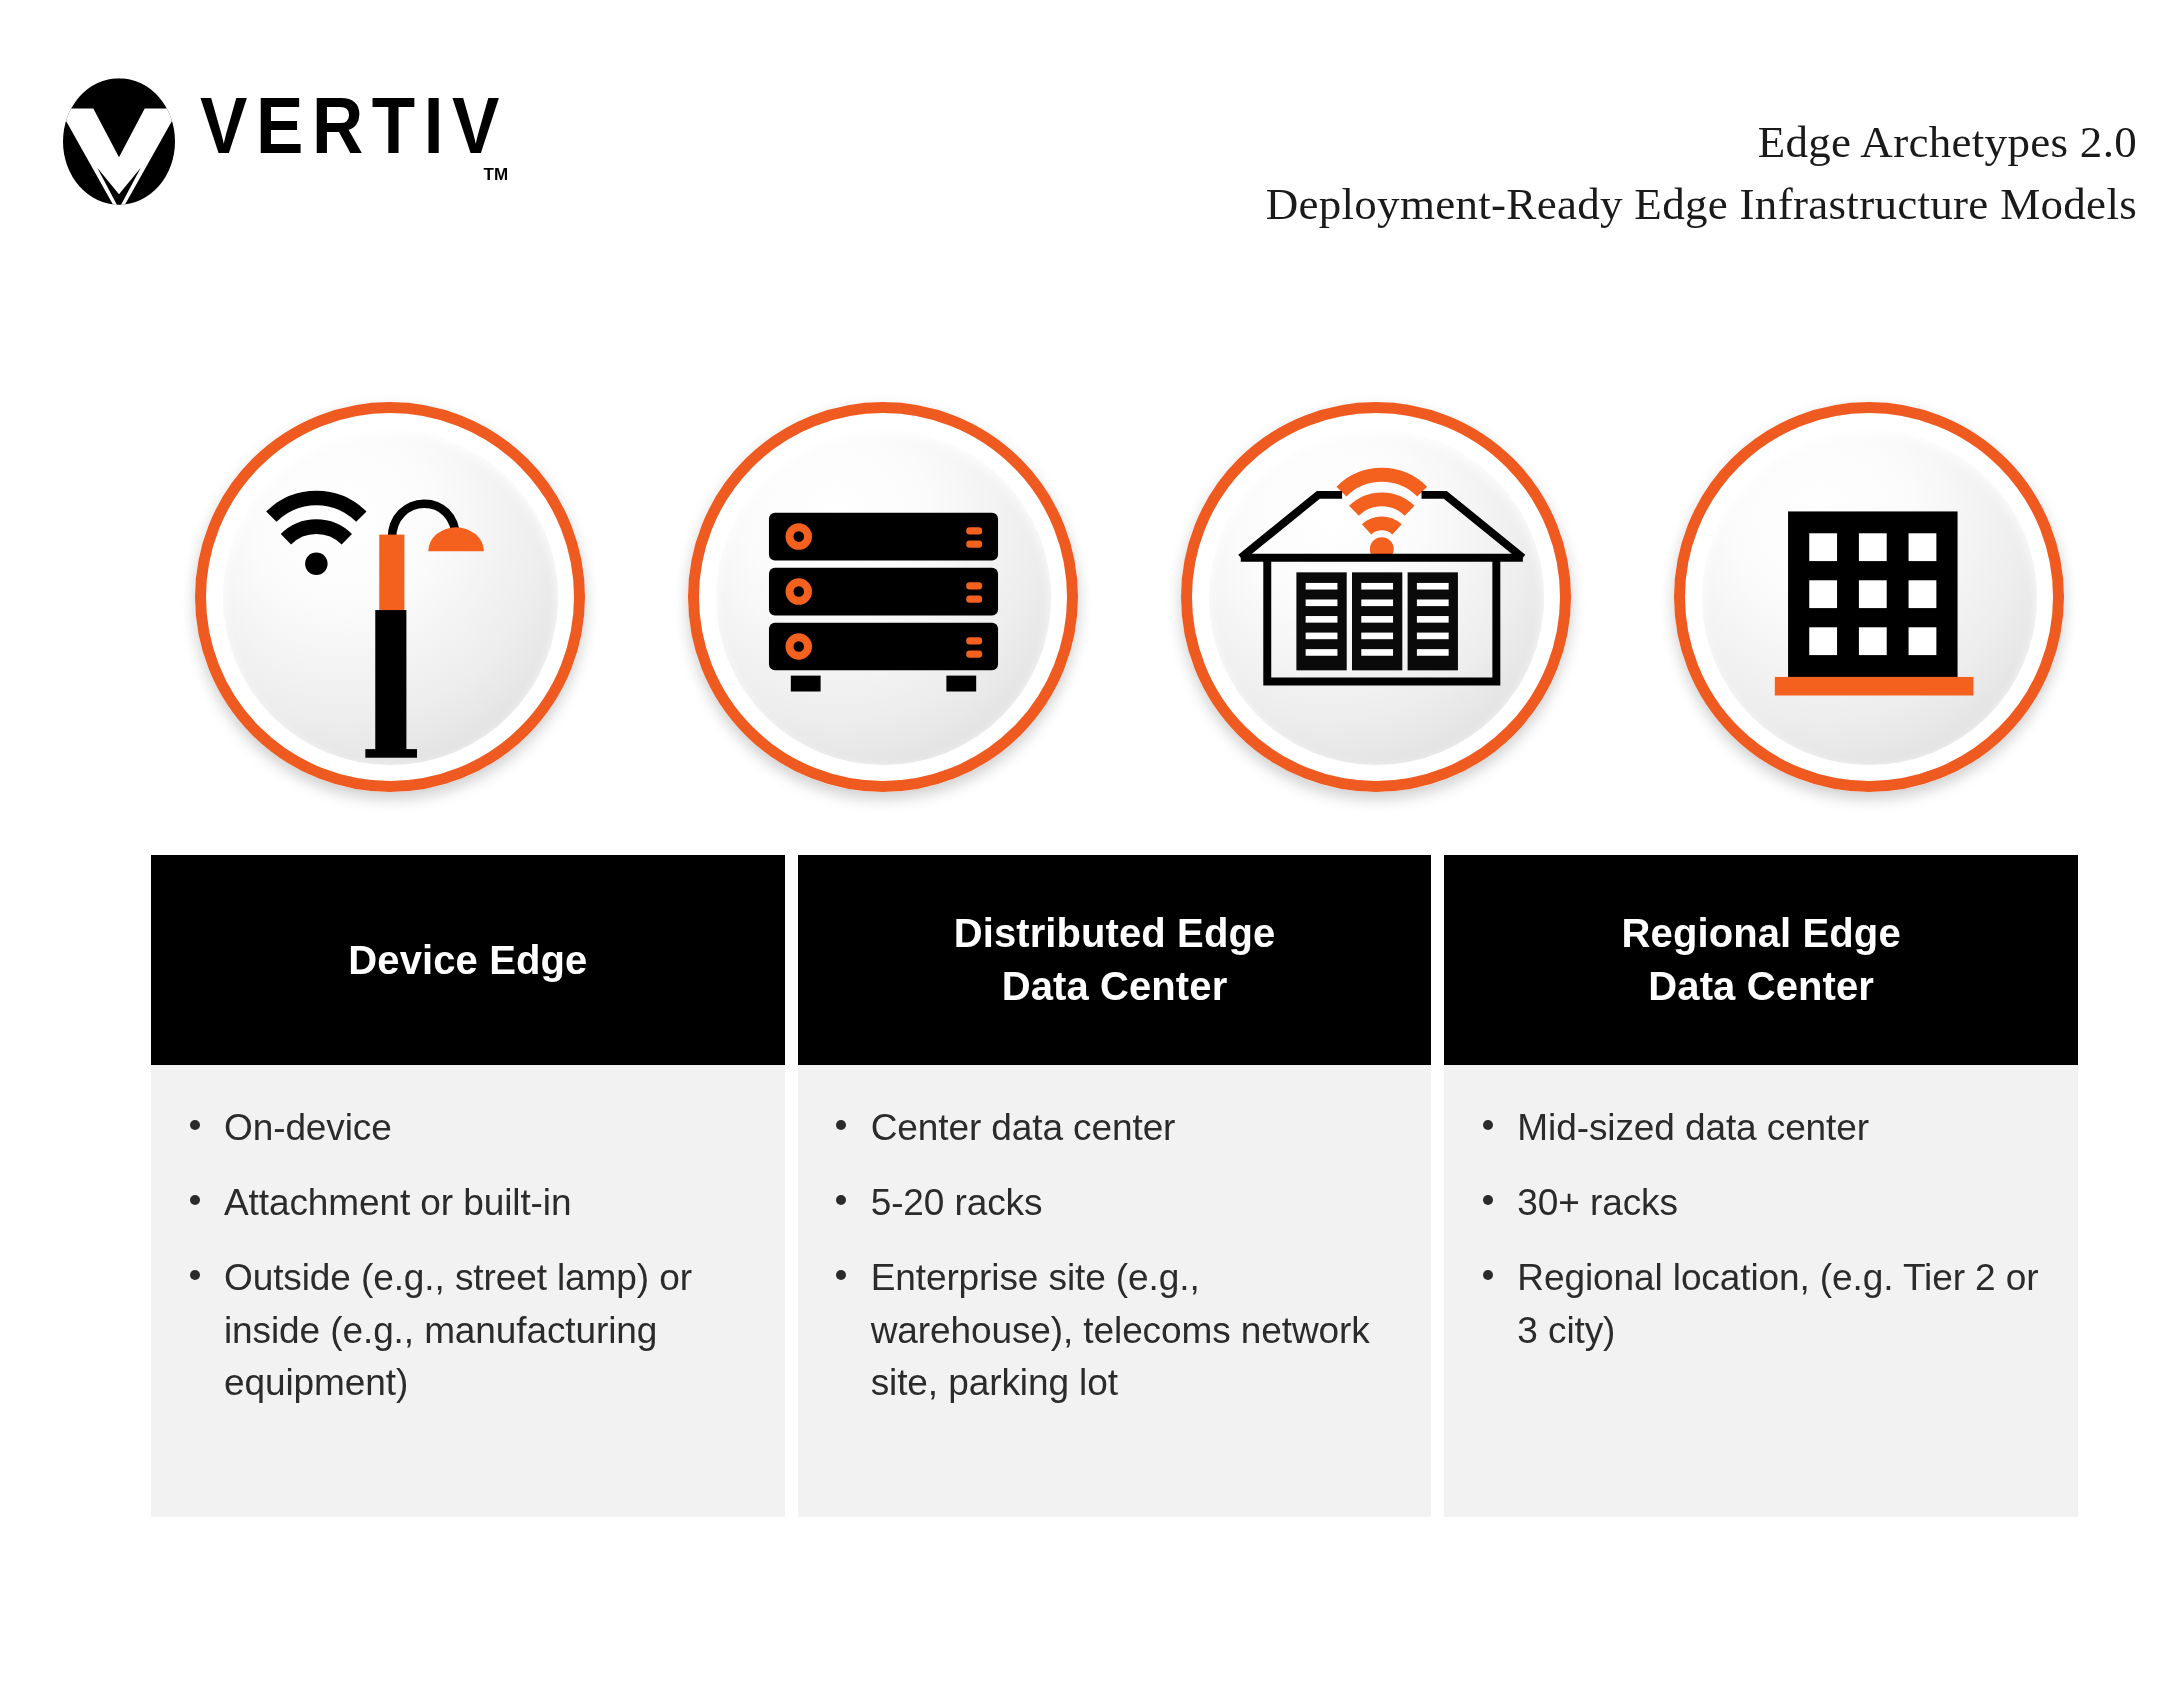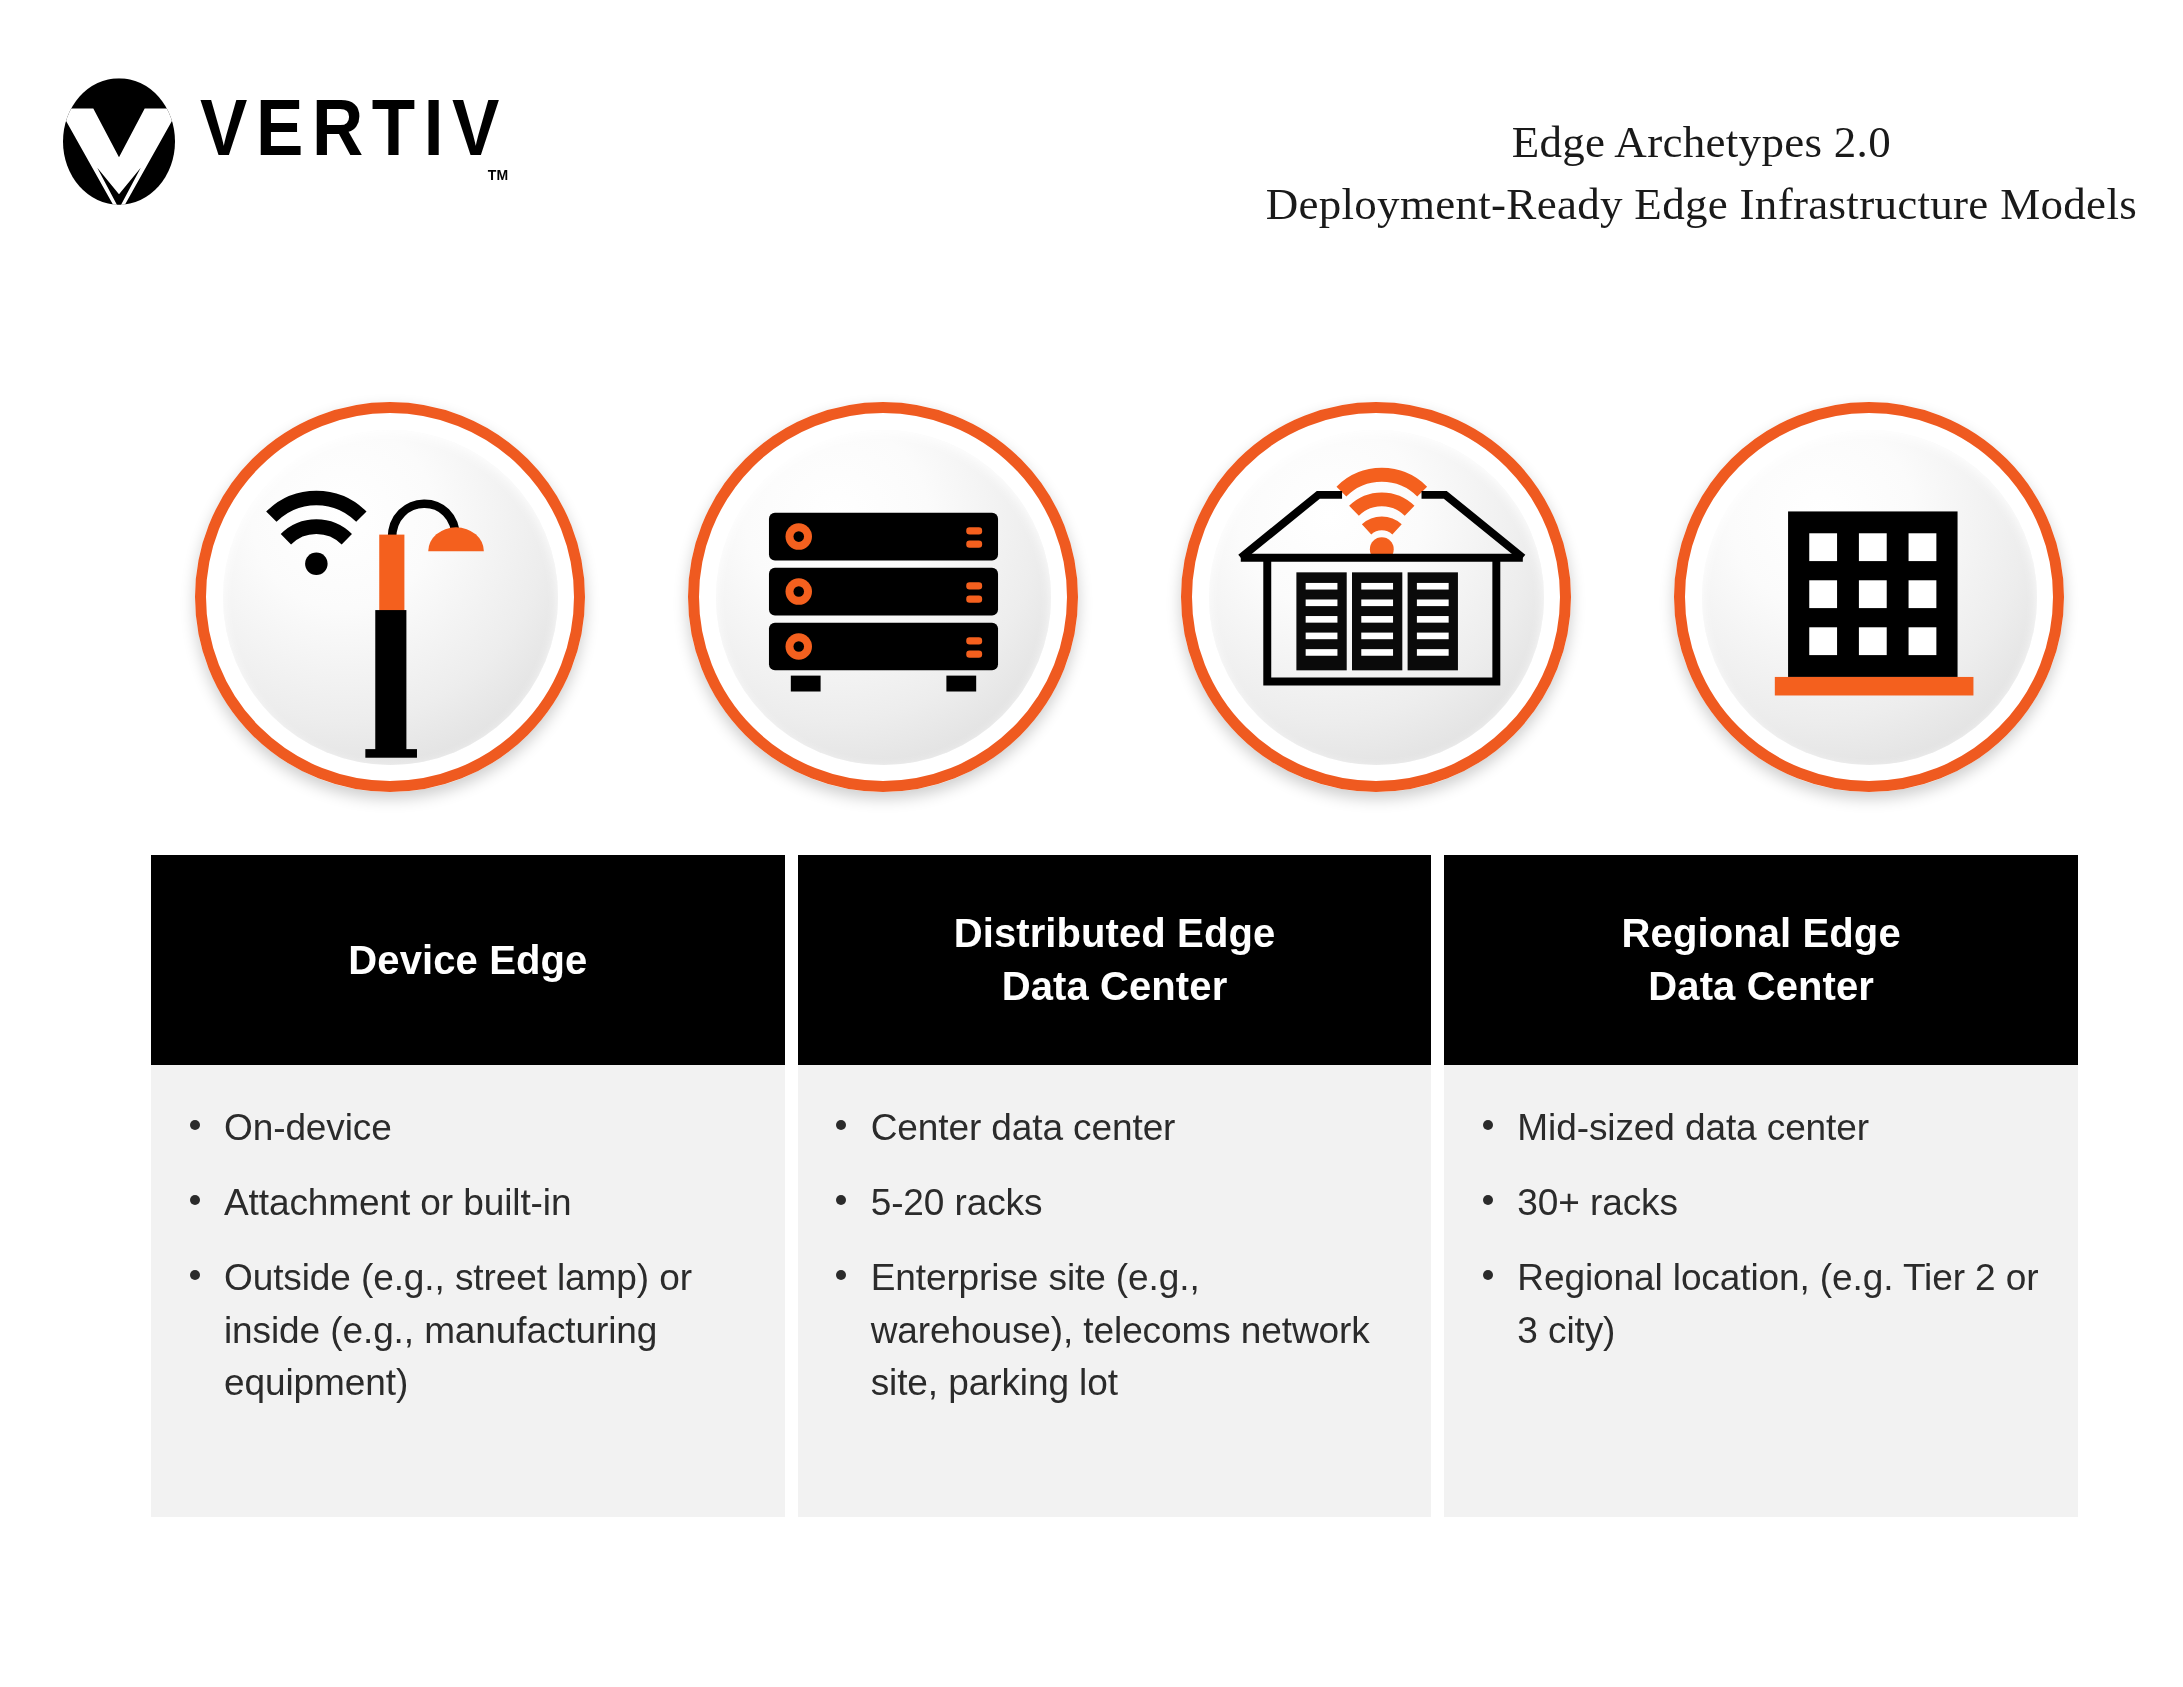--- a/index.html
+++ b/index.html
@@ -45,33 +45,33 @@
     font-family: "Liberation Sans", sans-serif;
     font-weight: 700;
     font-size: 71px;
     letter-spacing: 8.6px;
     color: #000000;
     line-height: 1;
     transform: scaleY(1.12);
     transform-origin: bottom left;
   }
   .logo-tm {
-    font-size: 14px;
+    font-size: 17px;
     font-weight: 700;
     color: #000;
     margin-left: 2.6px;
     margin-bottom: 4px;
     letter-spacing: 0;
   }
 
   .titles {
     position: absolute;
     right: 46px;
     top: 116px;
-    text-align: center;
+    text-align: right;
     font-family: "Liberation Serif", serif;
     color: #1a1a1a;
   }
   .title-line1 {
     font-size: 45px;
     line-height: 1.18;
     letter-spacing: 0.3px;
     white-space: nowrap;
   }
   .title-line2 {

